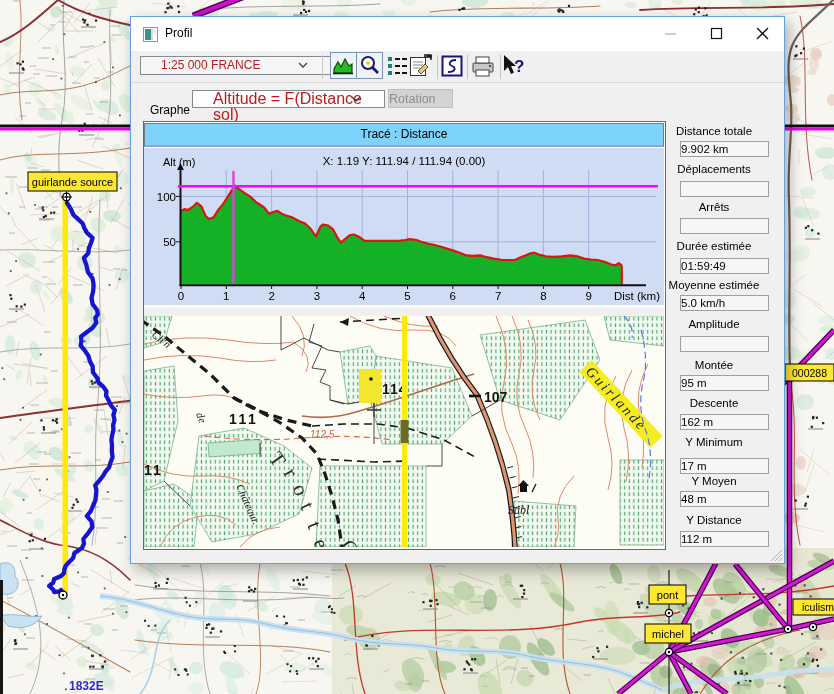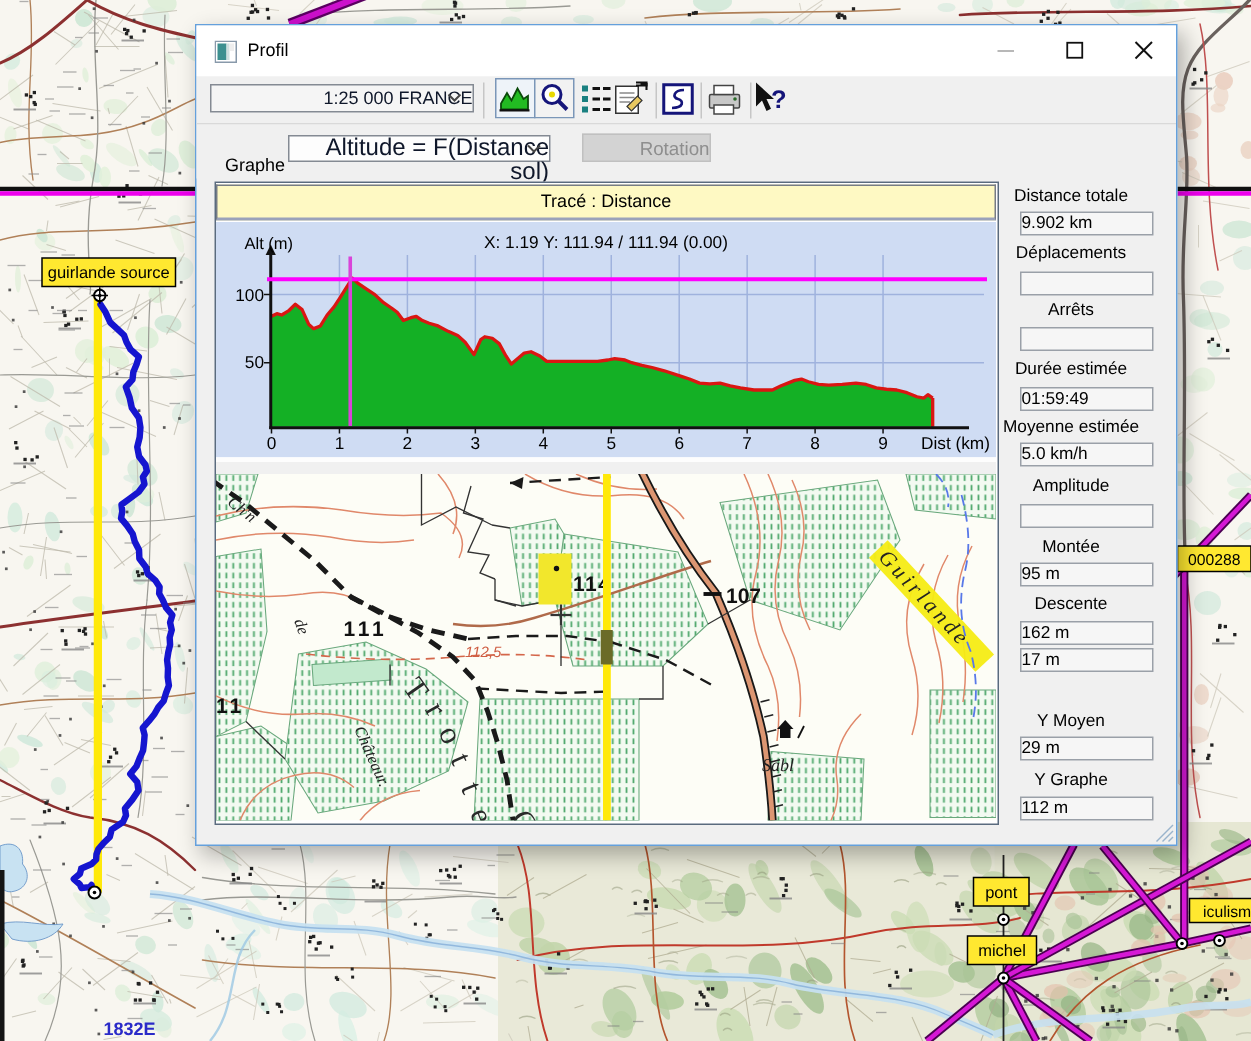--- a/index.html
+++ b/index.html
@@ -1,27 +1,27 @@
 <!DOCTYPE html>
 <html><head><meta charset="utf-8"><style>
 html,body{margin:0;padding:0;width:834px;height:694px;overflow:hidden;background:#f7f5ee;
  font-family:"Liberation Sans",sans-serif;}
 .abs{position:absolute;}
 #dlg{position:absolute;left:130px;top:16px;width:653px;height:546px;background:#f0f0f0;
  border:1px solid #64a0dc;box-shadow:4px 6px 14px rgba(0,0,0,0.3);}
 #tbar{position:absolute;left:131px;top:17px;width:653px;height:34px;background:#ffffff;}
 #ttext{position:absolute;left:165px;top:26px;font-size:12px;color:#000;}
 .trow{position:absolute;left:131px;background:#f0f0f0;}
-.combo{position:absolute;background:#fdfdfd;border:1px solid #848a93;font-size:12px;color:#0f172a;
- line-height:17px;padding-left:2px;text-align:right;}
+.combo{position:absolute;background:#fdfdfd;border:1px solid #848a93;font-size:12px;color:#b91c1c;
+ line-height:17px;padding-left:20px;}
 .rlab{position:absolute;left:665px;width:98px;text-align:center;font-size:11.5px;color:#000;}
 .rbox{position:absolute;left:680px;width:87px;height:14px;background:#f6f6f6;border:1px solid #9aa0a8;
  text-align:left;font-size:11.5px;color:#000;line-height:14px;}
 #hdr{position:absolute;left:144px;top:123px;width:518px;height:21px;
- background:#fef9c3;border:1px solid #767c86;border-bottom:2px solid #9aa2ba;
+ background:#7dd3fc;border:1px solid #767c86;border-bottom:2px solid #9aa2ba;
  text-align:center;font-size:12px;color:#000;line-height:21px;}
 .sep{position:absolute;width:1px;background:#c6c6c6;}
 </style></head><body>
 <svg class="abs" style="left:0;top:0" width="834" height="694">
 <rect x="0" y="0" width="834" height="694" fill="#f8f6f0"></rect>
 <ellipse cx="41" cy="104" rx="9" ry="2" fill="#cfe7d6" opacity="0.54" transform="rotate(52 41 104)"></ellipse>
 <ellipse cx="116" cy="148" rx="4" ry="5" fill="#d2e9dc" opacity="0.54" transform="rotate(38 116 148)"></ellipse>
 <ellipse cx="106" cy="85" rx="5" ry="6" fill="#ddeed8" opacity="0.76" transform="rotate(36 106 85)"></ellipse>
 <ellipse cx="125" cy="32" rx="11" ry="4" fill="#d2e9dc" opacity="0.74" transform="rotate(51 125 32)"></ellipse>
 <ellipse cx="72" cy="471" rx="4" ry="5" fill="#d2e9dc" opacity="0.67" transform="rotate(49 72 471)"></ellipse>
@@ -1214,22 +1214,22 @@
  <g transform="translate(173,3)">
   <path d="M1,0 L1,16 L5,12 L8,19 L11,17.5 L8,11 L13,11 Z" fill="#111"></path>
   <text x="11" y="17" font-size="17" font-weight="bold" fill="#15157a">?</text>
  </g>
 </svg>
 <div class="abs" style="left:150px;top:103px;font-size:12px">Graphe</div>
 <div class="combo" style="left:192px;top:90px;width:171px;height:16px;line-height:16px;font-size:16px">Altitude = F(Distance sol)</div>
 <svg class="abs" style="left:351px;top:96px" width="10" height="6">
     <path d="M1,1 L5,5 L9,1" stroke="#444" stroke-width="1.3" fill="none"></path>
   </svg>
-<div class="abs" style="left:388px;top:89px;width:86px;height:19px;background:#d3d3d3;border:1px solid #c0c0c0;
- text-align:right;font-size:12.5px;color:#8e8e8e;line-height:19px;box-sizing:border-box">Rotation</div>
+<div class="abs" style="left:388px;top:89px;width:65px;height:19px;background:#d3d3d3;border:1px solid #c0c0c0;
+ text-align:left;font-size:12.5px;color:#8e8e8e;line-height:19px;box-sizing:border-box">Rotation</div>
 
 <div class="abs" style="left:143px;top:121px;width:521px;height:427px;border:1px solid #5a6b7e;background:#fff"></div>
 <div id="hdr">Tracé : Distance</div>
 <svg class="abs" style="left:144px;top:148px" width="520" height="157">
 <rect x="0" y="0" width="520" height="157" fill="#cfdcf3"></rect>
 <line x1="82.3" y1="22" x2="82.3" y2="137" stroke="#9fb2dd" stroke-width="1"></line>
 <line x1="127.6" y1="22" x2="127.6" y2="137" stroke="#9fb2dd" stroke-width="1"></line>
 <line x1="172.9" y1="22" x2="172.9" y2="137" stroke="#9fb2dd" stroke-width="1"></line>
 <line x1="218.2" y1="22" x2="218.2" y2="137" stroke="#9fb2dd" stroke-width="1"></line>
 <line x1="263.5" y1="22" x2="263.5" y2="137" stroke="#9fb2dd" stroke-width="1"></line>
@@ -1393,16 +1393,16 @@
 <div class="rbox" style="top:258px">01:59:49</div>
 <div class="rlab" style="top:279px">Moyenne estimée</div>
 <div class="rbox" style="top:295px">5.0 km/h</div>
 <div class="rlab" style="top:318px">Amplitude</div>
 <div class="rbox" style="top:336px"></div>
 <div class="rlab" style="top:359px">Montée</div>
 <div class="rbox" style="top:375px">95 m</div>
 <div class="rlab" style="top:397px">Descente</div>
 <div class="rbox" style="top:414px">162 m</div>
 <div class="rlab" style="top:436px">Y Minimum</div>
-<div class="rbox" style="top:432px">17 m</div>
+<div class="rbox" style="top:458px">17 m</div>
 <div class="rlab" style="top:475px">Y Moyen</div>
-<div class="rbox" style="top:491px">29 m</div>
-<div class="rlab" style="top:514px">Y Graphe</div>
+<div class="rbox" style="top:491px">48 m</div>
+<div class="rlab" style="top:514px">Y Distance</div>
 <div class="rbox" style="top:531px">112 m</div>
 </body></html>

